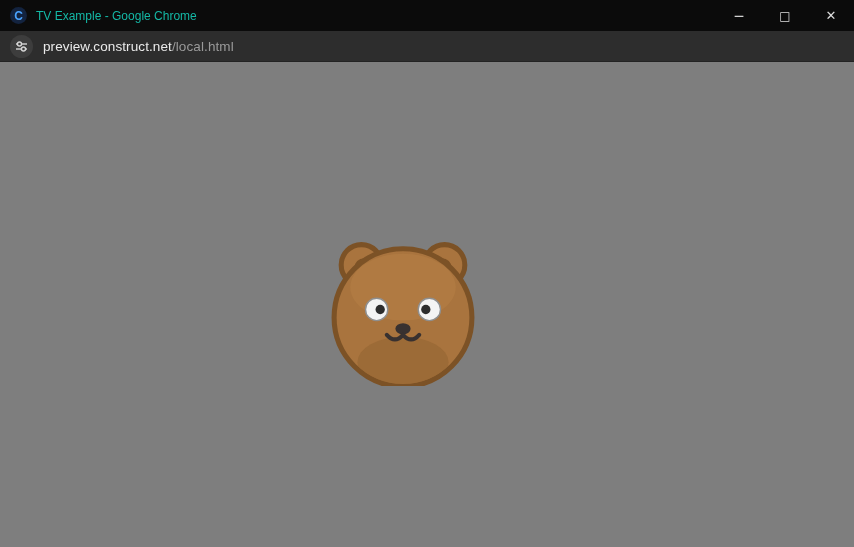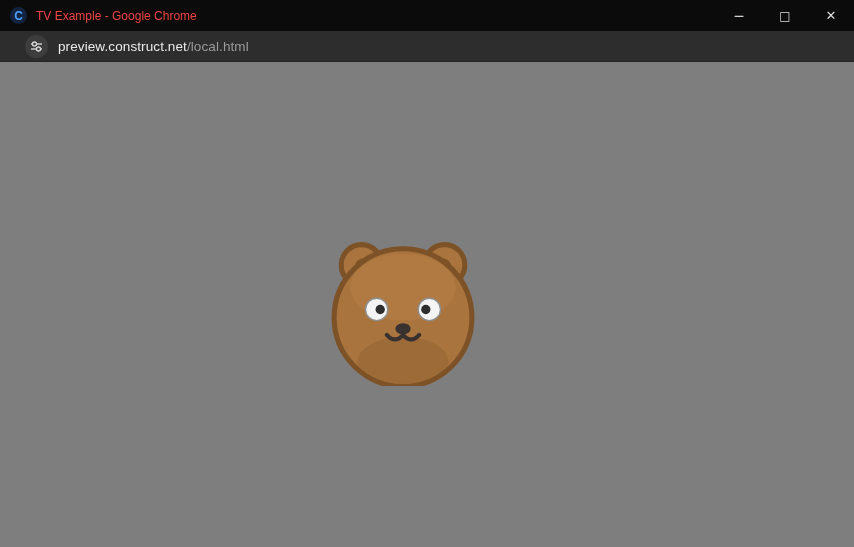--- a/index.html
+++ b/index.html
@@ -35,42 +35,42 @@
     width:17px;height:17px;border-radius:50%;
     background:#13233f;
     color:#4aa3ff;
     font-size:12px;font-weight:bold;
     display:flex;align-items:center;justify-content:center;
     margin-right:9px;
     line-height:1;
   }
   .window-title{
     font-size:12px;
-    color:#ef4444;
+    color:#14b8a6;
     white-space:nowrap;
   }
   .win-controls{margin-left:auto;display:flex;height:100%;}
   .win-btn{
     width:46px;height:100%;
     display:flex;align-items:center;justify-content:center;
     color:#dcdcdc;font-size:13px;
     background:transparent;border:none;
     cursor:default;
     font-family:"DejaVu Sans", sans-serif;
   }
   .win-btn.min{font-size:14px;}
   .win-btn.max{font-size:12px;}
   .win-btn.close{font-size:13px;}
 
   
   .addressbar{
     height:31px;flex:0 0 31px;
     background:var(--addressbar-bg);
     display:flex;align-items:center;
-    padding:0 25px;
+    padding:0 10px;
     border-bottom:1px solid #232323;
   }
   .tune-btn{
     width:23px;height:23px;border-radius:50%;
     background:#3d3d3d;
     display:flex;align-items:center;justify-content:center;
     margin-right:10px;
     border:none;
   }
   .url{

